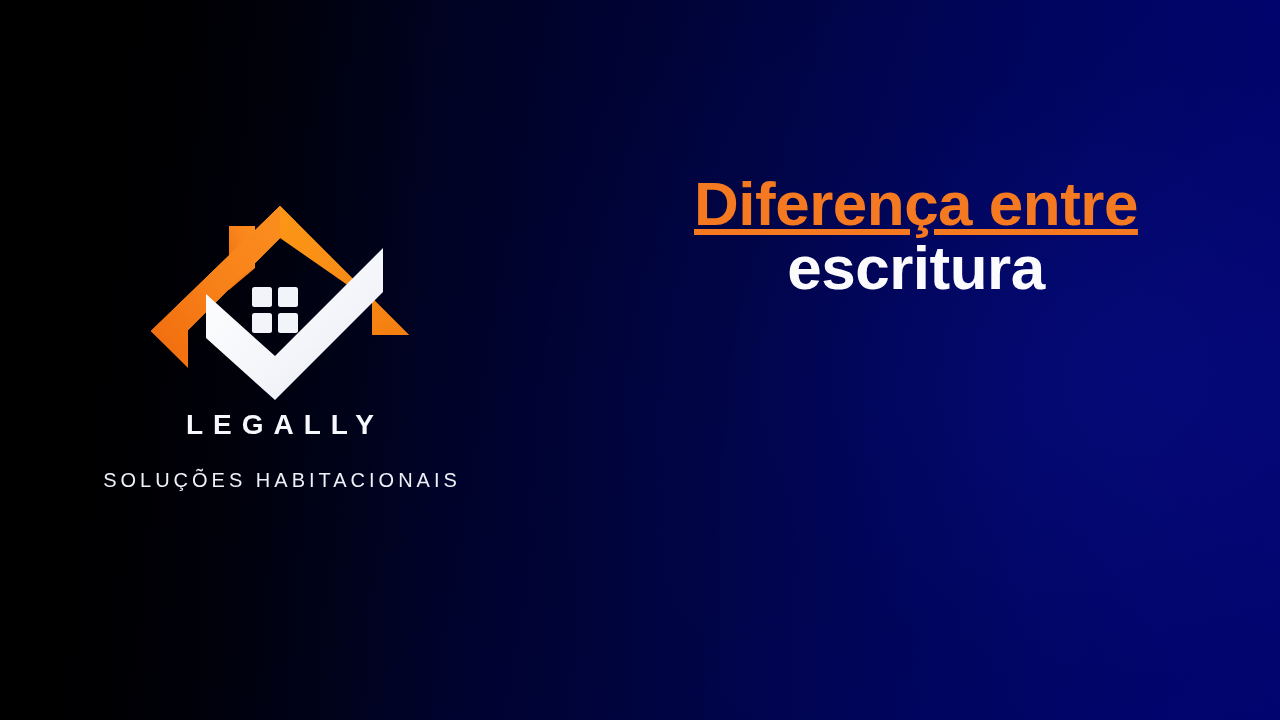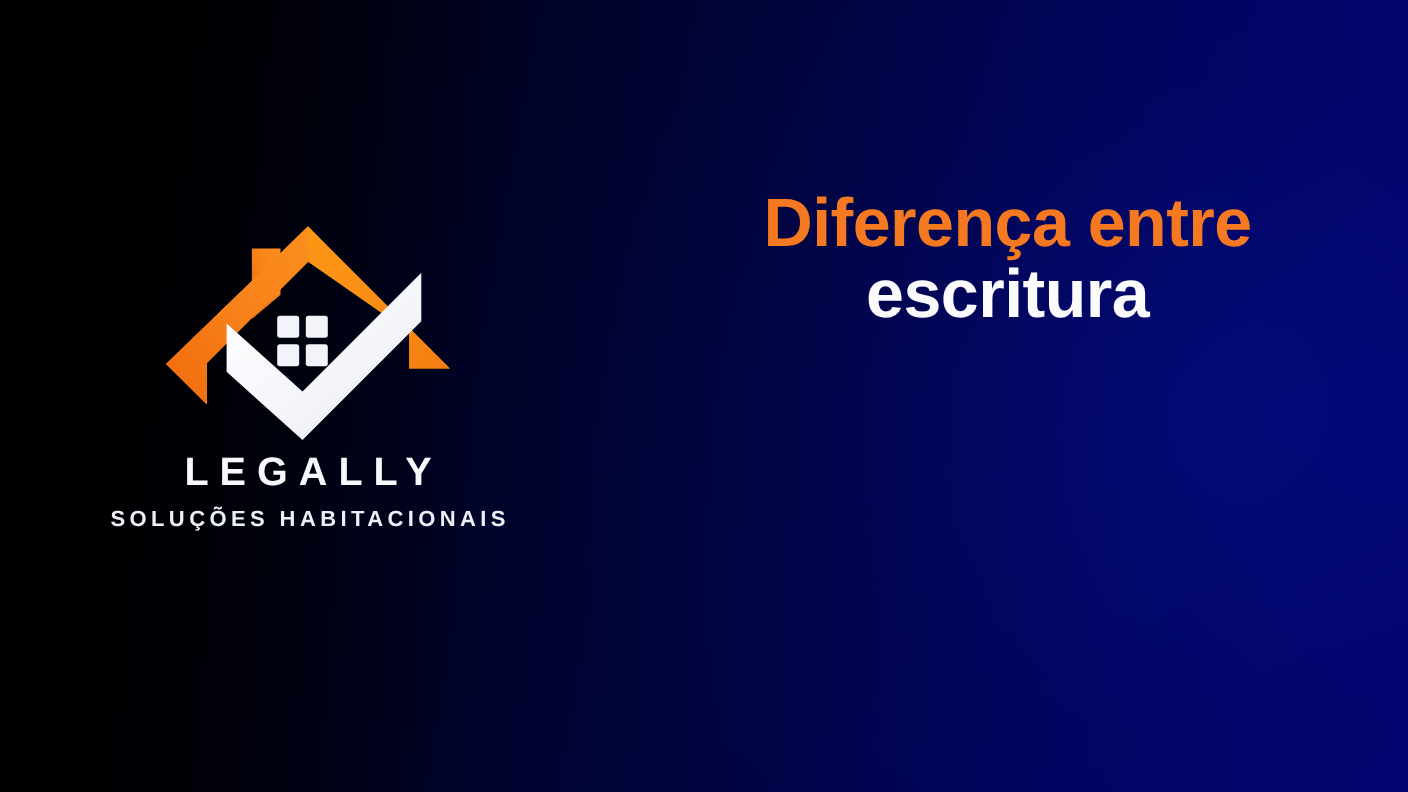--- a/index.html
+++ b/index.html
@@ -67,33 +67,33 @@
 
   #logo-mark {
     width:270px;
     height:215px;
     display:block;
   }
 
   #brand-name {
     margin-top:6px;
     color:#F7F8FC;
-    font-size:36px;
+    font-size:28px;
     font-weight:700;
     letter-spacing:10px;
     text-indent:10px;
     line-height:1;
     white-space:nowrap;
   }
 
   #brand-tagline {
-    margin-top:15px;
+    margin-top:31px;
     color:#EEF0F8;
     font-size:20px;
-    font-weight:700;
+    font-weight:400;
     letter-spacing:4.0px;
     text-indent:4px;
     line-height:1;
     white-space:nowrap;
   }
 
   
   #headline {
     position:absolute;
     left:628px;
@@ -103,21 +103,21 @@
     line-height:1.04;
   }
 
   .headline-line {
     display:block;
     font-size:62px;
     font-weight:700;
     letter-spacing:-0.5px;
     white-space:nowrap;
   }
-  .hl-accent { color:#F57920; }
+  .hl-accent { color:#F57920;text-decoration:underline; }
   .hl-plain  { color:#FBFBFD; }
 </style>
 </head>
 <body>
 
 <div id="slide">
 
   <div id="bg-shade-left"></div>
   <div id="bg-glow"></div>
 

